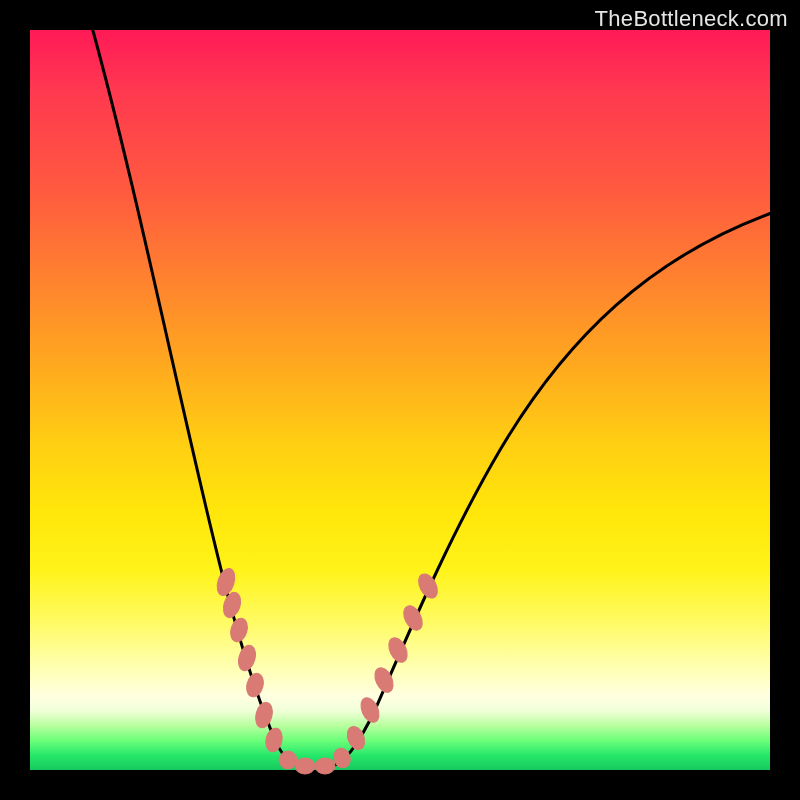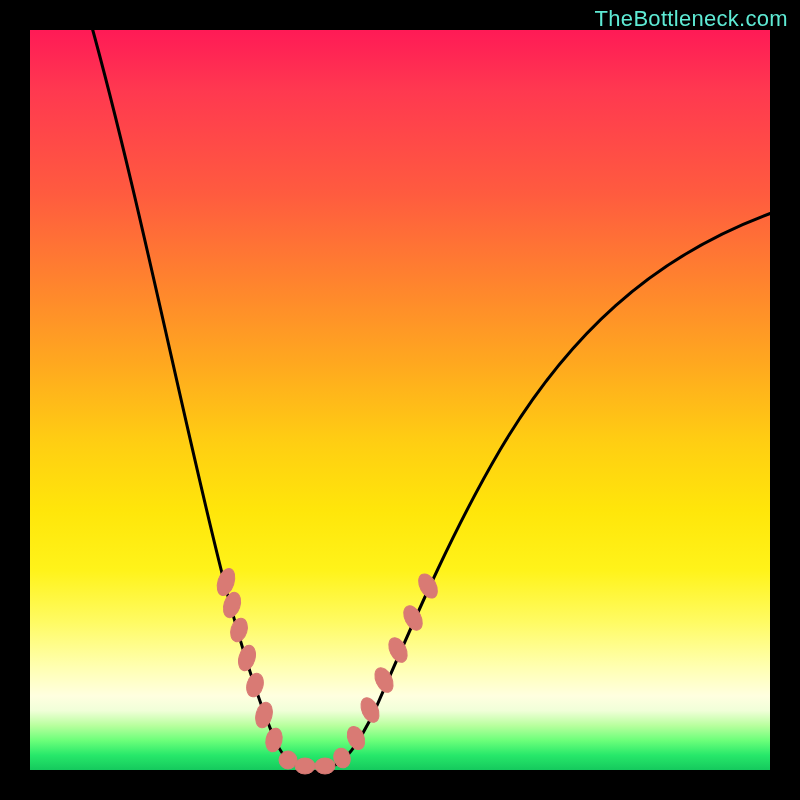--- a/index.html
+++ b/index.html
@@ -41,21 +41,21 @@
       #b8ff9e 94%,
       #6cff7a 96%,
       #27e86a 98%,
       #15c95d 100%
     );
   }
   .watermark {
     position: absolute;
     top: 6px;
     right: 12px;
-    color: #5eead4;
+    color: #e5e5e5;
     font-size: 22px;
     letter-spacing: 0.3px;
     font-weight: 500;
     user-select: none;
   }
   svg.curves {
     position: absolute;
     left: 0;
     top: 0;
     width: 740px;

